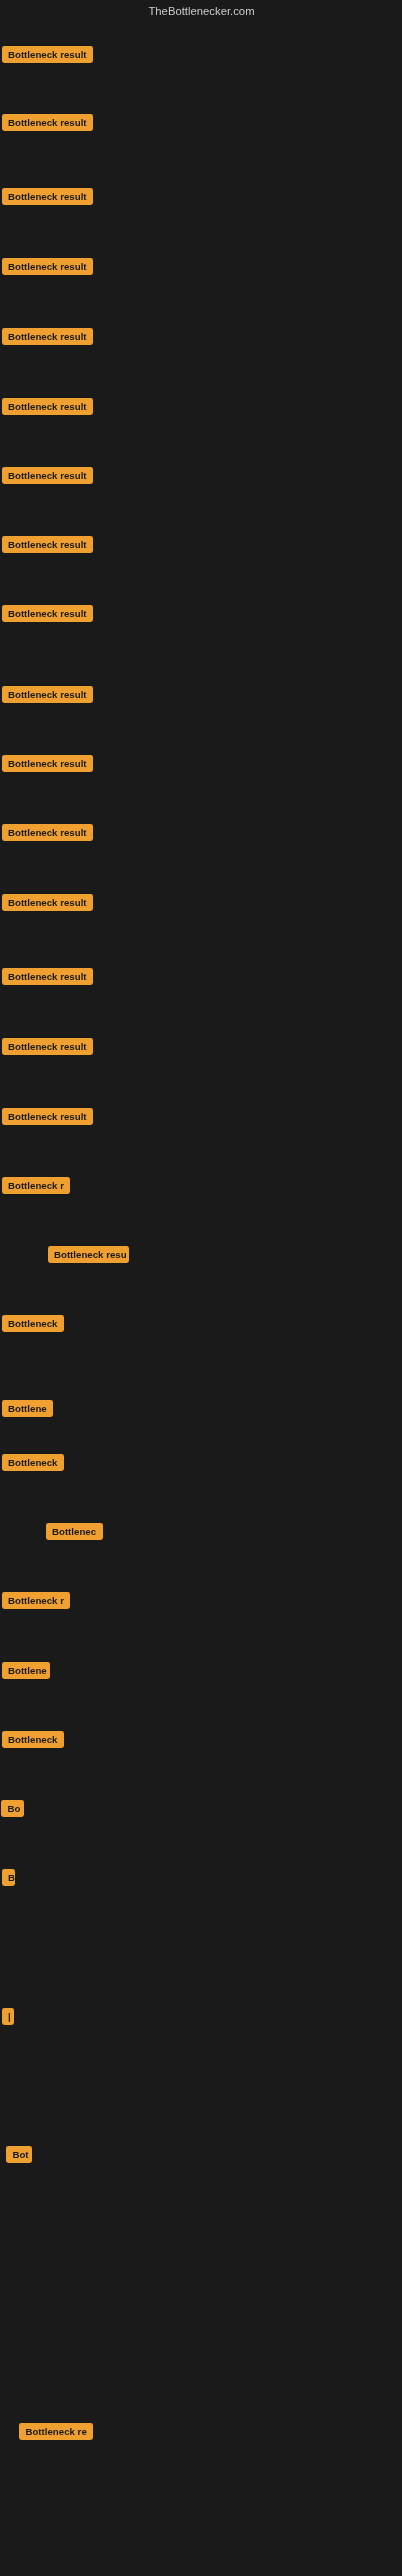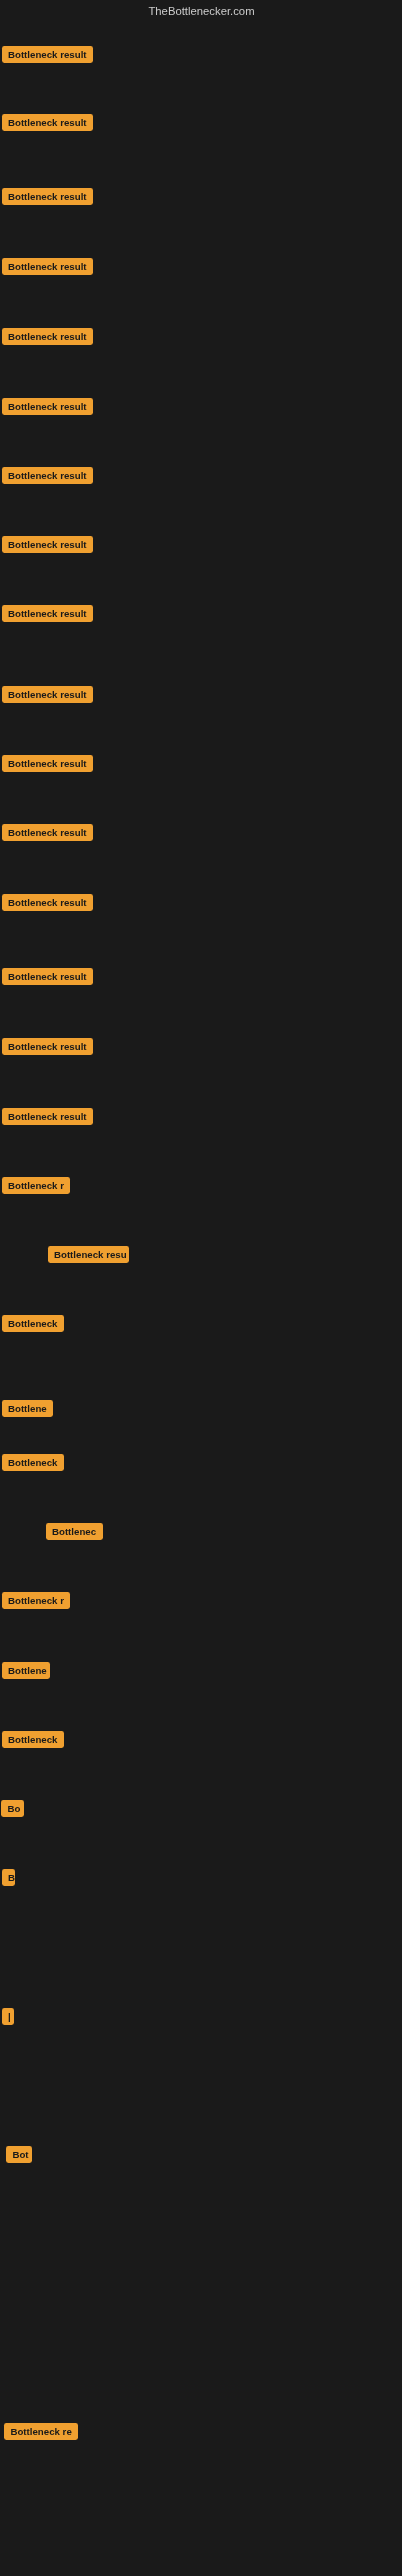--- a/index.html
+++ b/index.html
@@ -69,14 +69,14 @@
 <div class="bottleneck-item" style="top: 1385px; left: 1.6px;"><span class="bottleneck-badge" style="max-width: 56px; overflow: hidden; display: inline-block; margin-top: 15px;">Bottlene</span></div>
 <div class="bottleneck-item" style="top: 1454px; left: 1.6px;"><span class="bottleneck-badge" style="max-width: 64px; overflow: hidden; display: inline-block;">Bottleneck</span></div>
 <div class="bottleneck-item" style="top: 1523px; left: 1.6px; padding-left: 44px;"><span class="bottleneck-badge" style="max-width: 60px; overflow: hidden; display: inline-block;">Bottlenec</span></div>
 <div class="bottleneck-item" style="top: 1592px; left: 1.6px;"><span class="bottleneck-badge" style="max-width: 72px; overflow: hidden; display: inline-block;">Bottleneck r</span></div>
 <div class="bottleneck-item" style="top: 1662px; left: 1.6px;"><span class="bottleneck-badge" style="max-width: 48px; overflow: hidden; display: inline-block;">Bottlene</span></div>
 <div class="bottleneck-item" style="top: 1731px; left: 1.6px;"><span class="bottleneck-badge" style="max-width: 64px; overflow: hidden; display: inline-block;">Bottleneck</span></div>
 <div class="bottleneck-item" style="top: 1800px; left: 1px; text-align: center;"><span class="bottleneck-badge" style="max-width: 22.5px; overflow: hidden; display: inline-block;">Bo</span></div>
 <div class="bottleneck-item" style="top: 1869px; left: 1.6px;"><span class="bottleneck-badge" style="max-width: 13px; overflow: hidden; display: inline-block;">B</span></div>
 <div class="bottleneck-item" style="top: 2008px; left: 1.6px;"><span class="bottleneck-badge" style="max-width: 8px; overflow: hidden; display: inline-block;">|</span></div>
 <div class="bottleneck-item" style="top: 2146px; left: 6px;"><span class="bottleneck-badge" style="max-width: 26px; overflow: hidden; display: inline-block;">Bot</span></div>
-<div class="bottleneck-item" style="top: 2423px; left: 4px;"><span class="bottleneck-badge" style="max-width: 77px; overflow: hidden; display: inline-block;">Bottleneck re</span></div>
+<div class="bottleneck-item" style="top: 2423px; left: 19px;"><span class="bottleneck-badge" style="max-width: 77px; overflow: hidden; display: inline-block;">Bottleneck re</span></div>
 
 
 </body></html>

